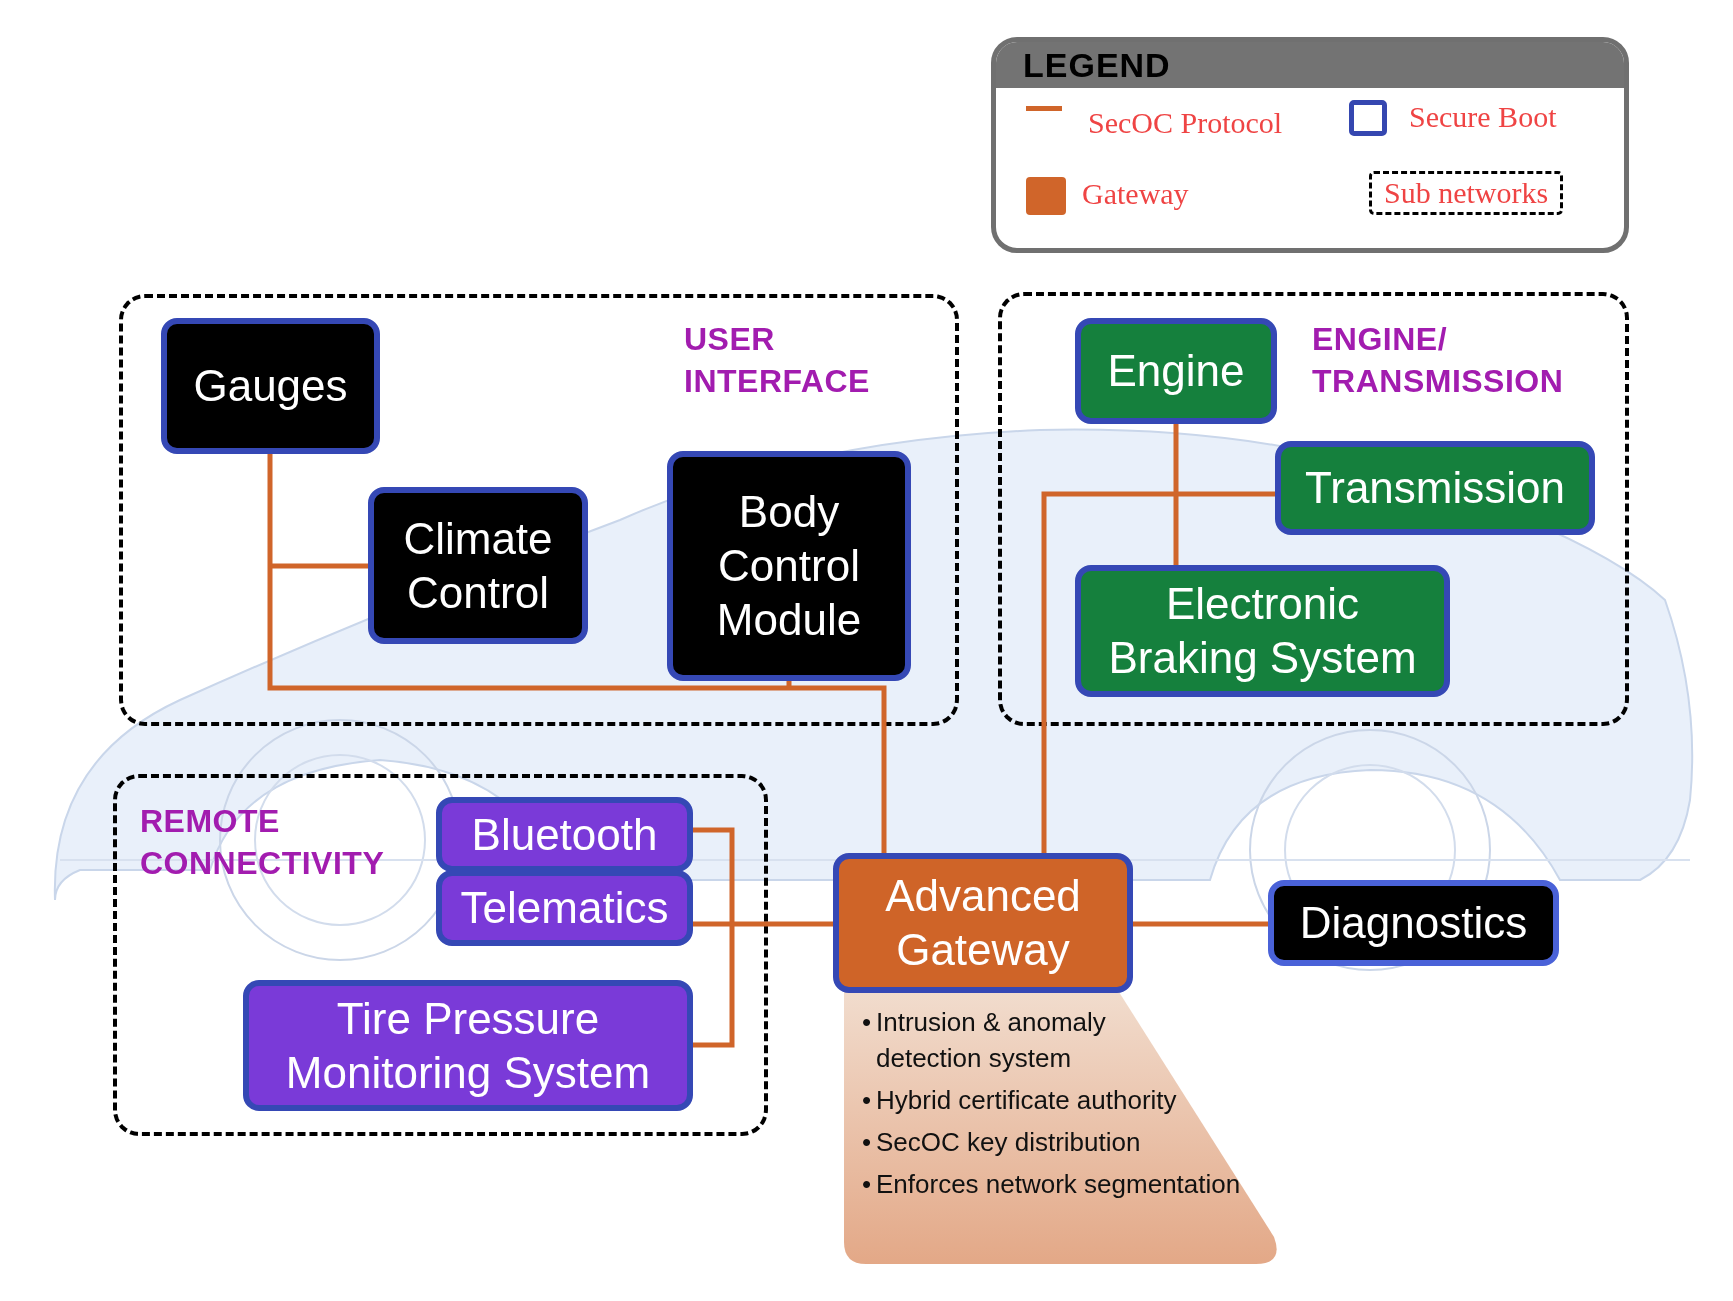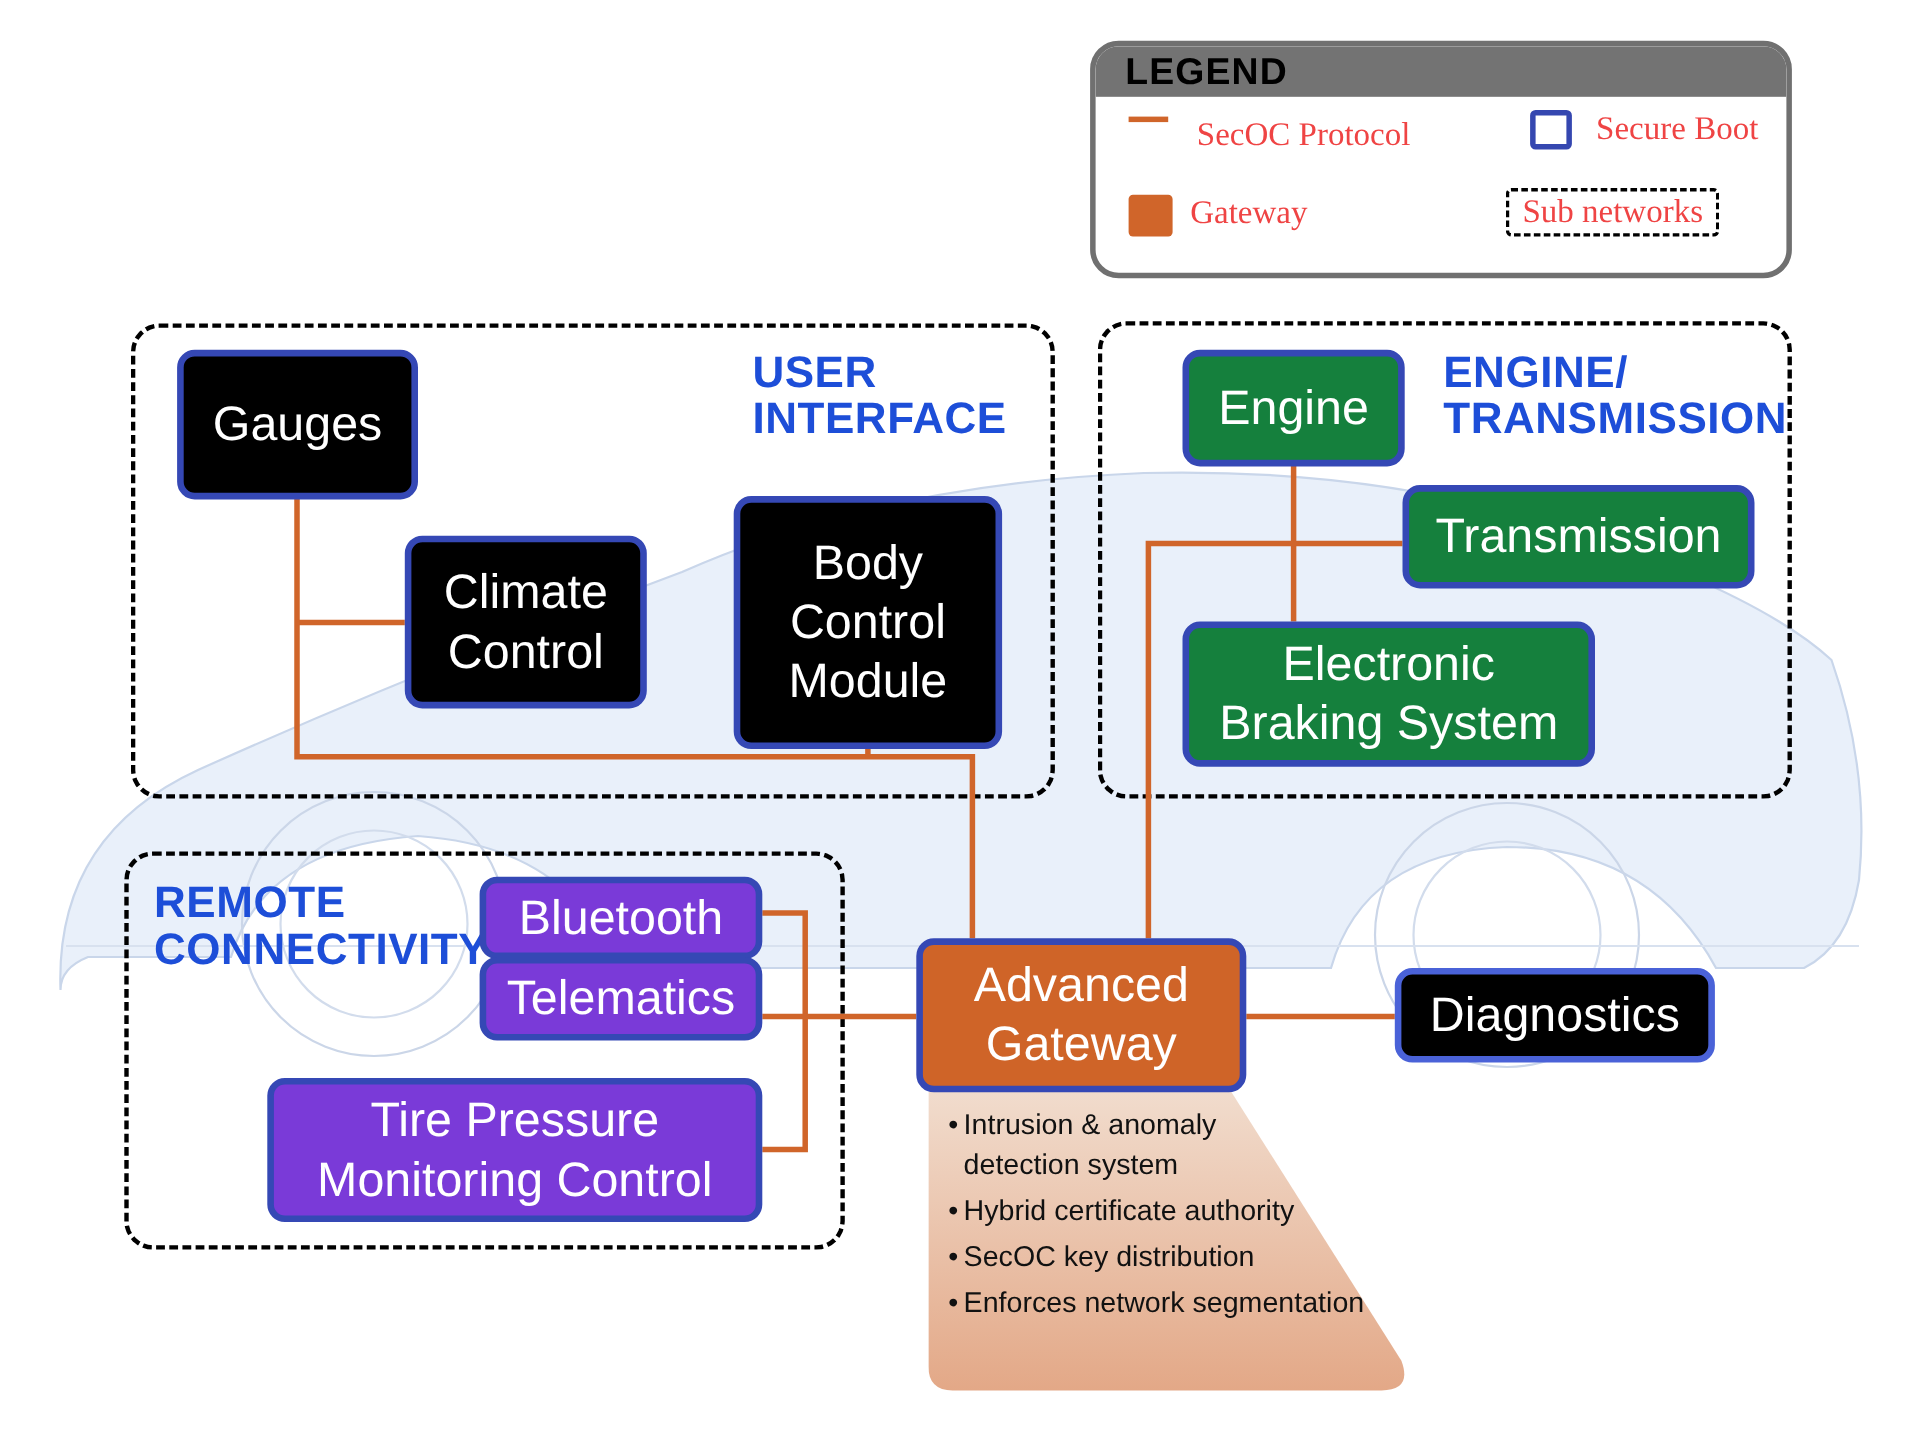--- a/index.html
+++ b/index.html
@@ -13,21 +13,21 @@
   .legend-head { position:absolute; left:0; top:0; right:0; height:46px; background:#737373; }
   .legend-title { position:absolute; left:27px; top:4px; color:#000000; font-weight:bold; font-size:34px; letter-spacing:1px; }
   .legend-row { position:absolute; display:flex; align-items:flex-start; font-size:30px; color:#ef4444;font-family:Liberation Serif, serif; }
   .lg-line { width:36px; height:5px; background:#d0652a; margin-right:26px; }
   .lg-square { width:40px; height:38px; background:#d0652a; border-radius:4px; margin-right:16px; }
   .lg-secure { width:38px; height:36px; border:5px solid #3547b0; border-radius:5px; box-sizing:border-box; margin-right:22px; }
   .lg-sub { border:3px dashed #000; border-radius:5px; padding:2px 12px; }
 
   
   .group { position:absolute; border:4px dashed #000; border-radius:26px; box-sizing:border-box; }
-  .group-label { position:absolute; font-weight:bold; font-size:40px; line-height:42px; color:#1d4ed8; letter-spacing:0.5px; }
+  .group-label { position:absolute; font-weight:bold; font-size:32px; line-height:42px; color:#a21caf; letter-spacing:0.5px; }
 
   
   .node { position:absolute; box-sizing:border-box; border:6px solid #3548b5; border-radius:16px;
           color:#fff; display:flex; align-items:center; justify-content:center; text-align:center;
           font-size:44px; line-height:54px; }
   .green { background:#000000; }
   .grey { background:#15803d; }
   .purple { background:#7a3ad8; }
   .orange { background:#cf6428; }
   .black { background:#000; border-color:#4a62d8; }
@@ -56,21 +56,21 @@
   </svg>
 
   <div class="legend">
     <div class="legend-head">
       <span class="legend-title">LEGEND</span>
     </div>
     <div class="legend-row" style="left:30px; top:64px;">
       <span class="lg-line"></span>
       <span>SecOC Protocol</span>
     </div>
-    <div class="legend-row" style="left:395px; top:58px;">
+    <div class="legend-row" style="left:353px; top:58px;">
       <span class="lg-secure"></span>
       <span>Secure Boot</span>
     </div>
     <div class="legend-row" style="left:30px; top:135px;">
       <span class="lg-square"></span>
       <span>Gateway</span>
     </div>
     <div class="legend-row" style="left:373px; top:129px;">
       <span class="lg-sub">
         <span>Sub networks</span>
@@ -176,21 +176,21 @@
 
   <div class="node purple" style="left:436px; top:797px; width:257px; height:75px;">
     <span>Bluetooth</span>
   </div>
   <div class="node purple" style="left:436px; top:870px; width:257px; height:76px;">
     <span>Telematics</span>
   </div>
   <div class="node purple" style="left:243px; top:980px; width:450px; height:131px;">
     <span>
       <span>Tire Pressure</span><br>
-      <span>Monitoring Control</span>
+      <span>Monitoring System</span>
     </span>
   </div>
 
   <div class="node orange" style="left:833px; top:853px; width:300px; height:140px;">
     <span>
       <span>Advanced</span><br>
       <span>Gateway</span>
     </span>
   </div>
 

